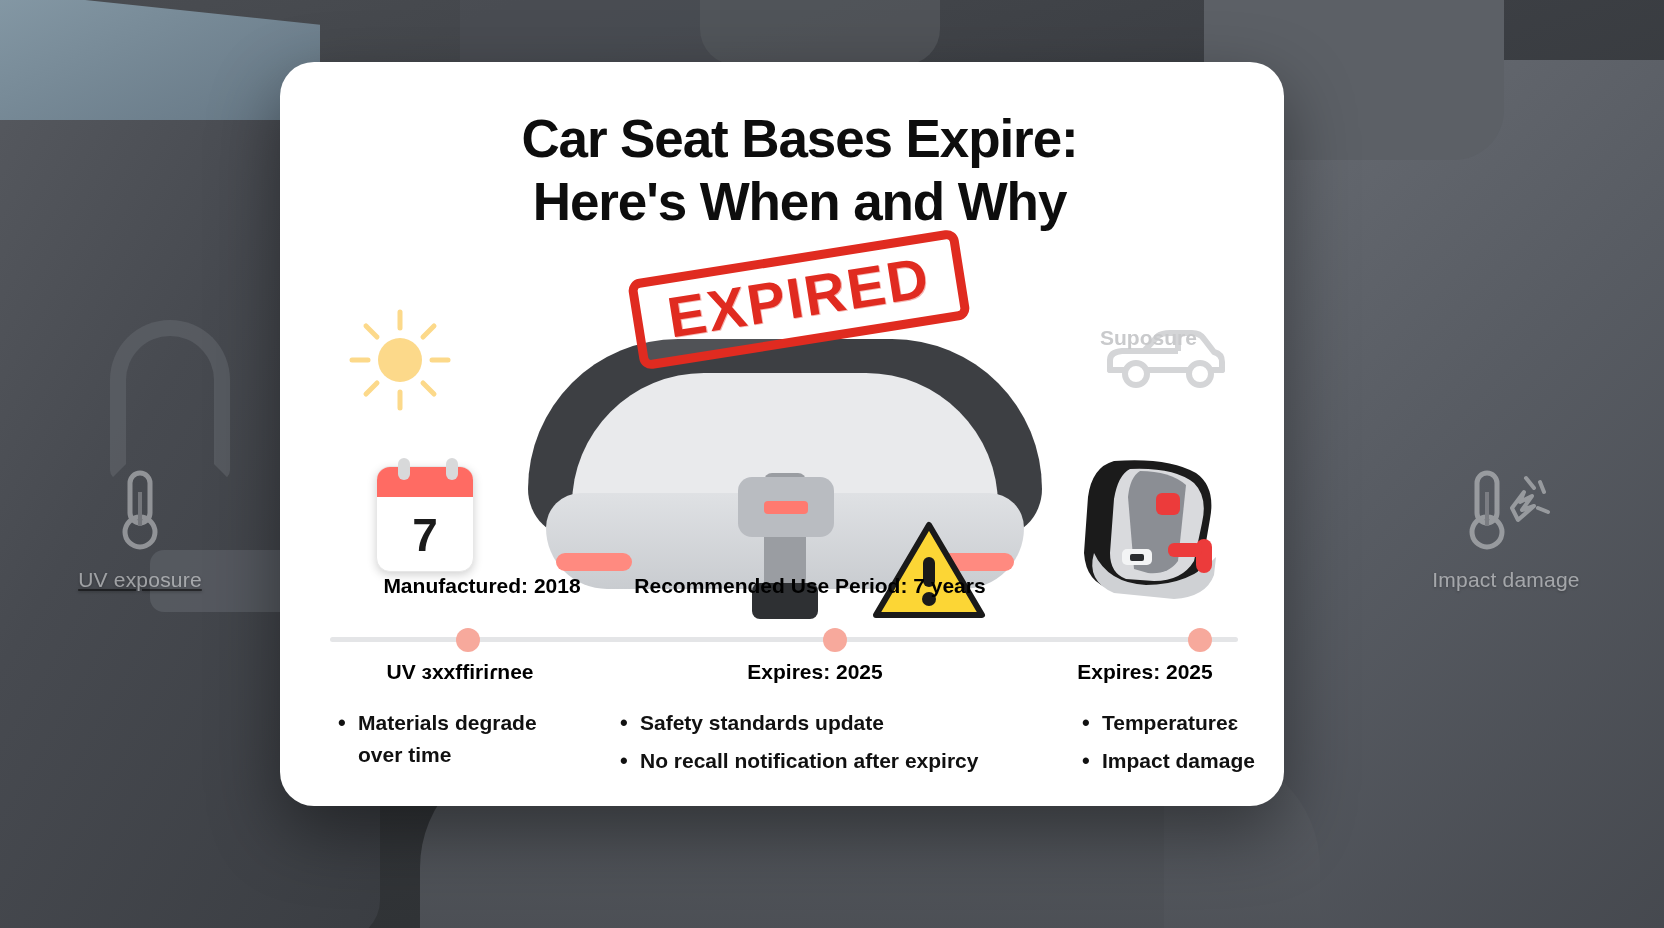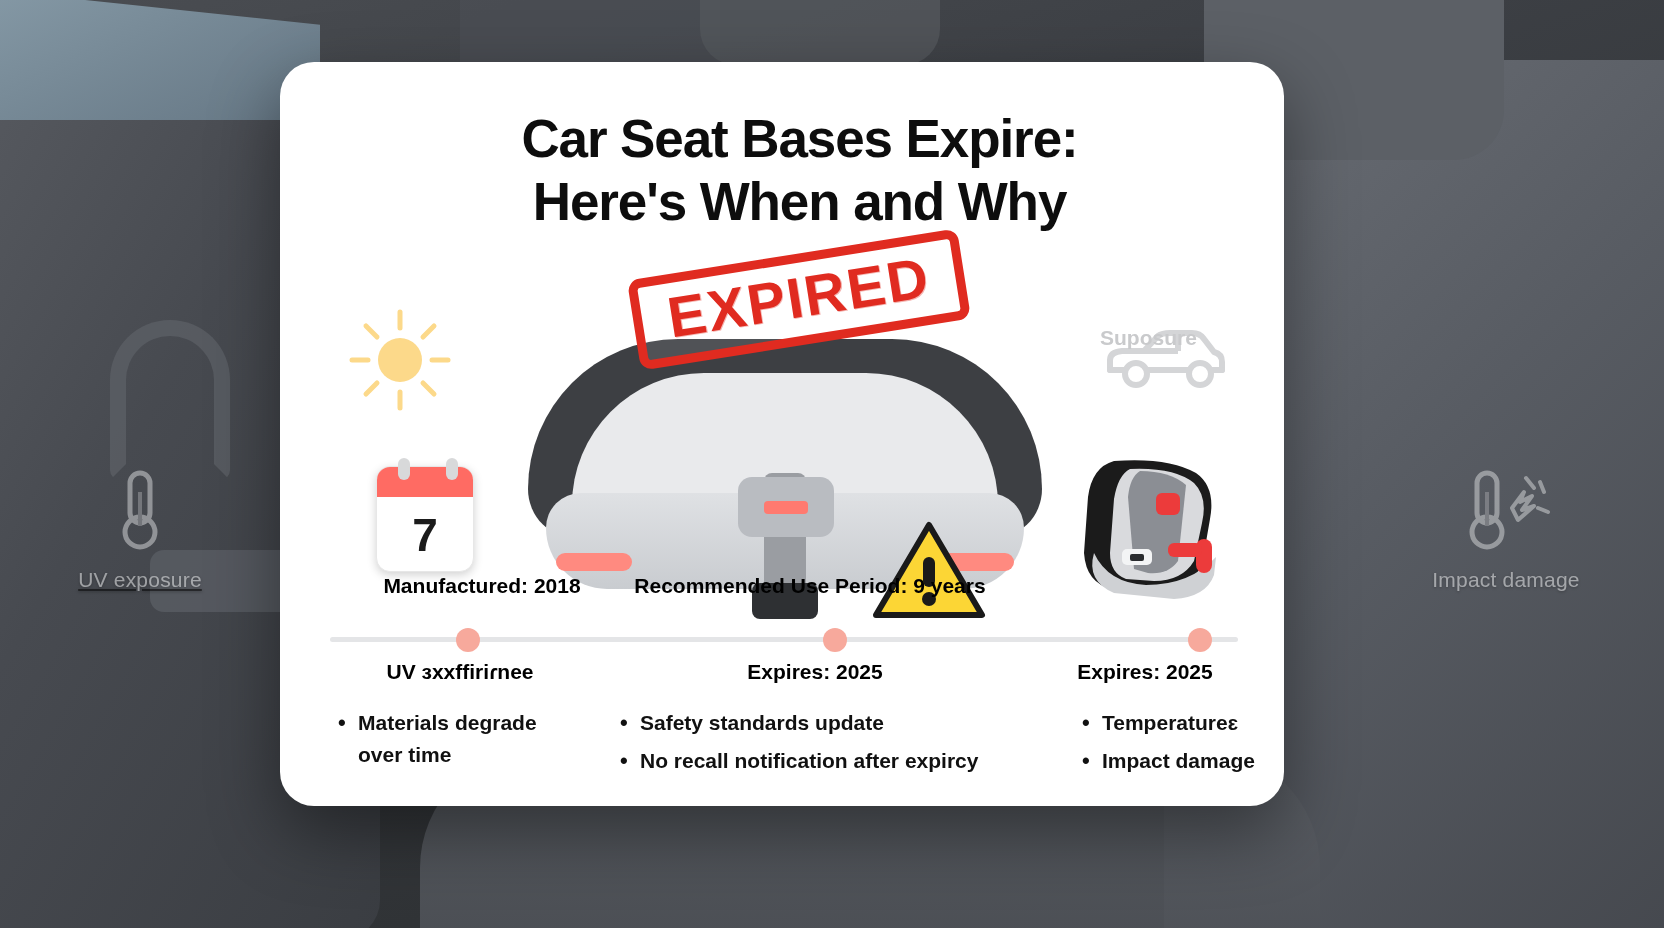--- a/index.html
+++ b/index.html
@@ -322,21 +322,21 @@
       <path d="M24 96 Q16 124 44 136 L104 142 Q136 140 144 118 L146 100 Q120 128 76 128 Q38 126 24 96 Z" fill="#cfd1d4"></path>
       <rect x="86" y="36" width="24" height="22" rx="6" fill="#ec3b3b"></rect>
       <rect x="126" y="82" width="16" height="34" rx="8" fill="#ec3b3b"></rect>
       <rect x="52" y="92" width="30" height="16" rx="5" fill="#f3f4f5"></rect>
       <rect x="60" y="97" width="14" height="7" rx="2" fill="#2a2c2f"></rect>
       <rect x="98" y="86" width="34" height="14" rx="6" fill="#ec3b3b"></rect>
     </svg>
 
     <div class="cap-row">
       <span class="cap" id="cap-manufactured">Manufactured: 2018</span>
-      <span class="cap" id="cap-recommended">Recommended Use Period: 9 years</span>
+      <span class="cap" id="cap-recommended">Recommended Use Period: 7 years</span>
     </div>
 
     <div id="timeline">
       <div class="track"></div>
       <div class="tl-dot" id="tl-dot-1"></div>
       <div class="tl-dot" id="tl-dot-2"></div>
       <div class="tl-dot" id="tl-dot-3"></div>
     </div>
 
     <div class="cap-row2">

